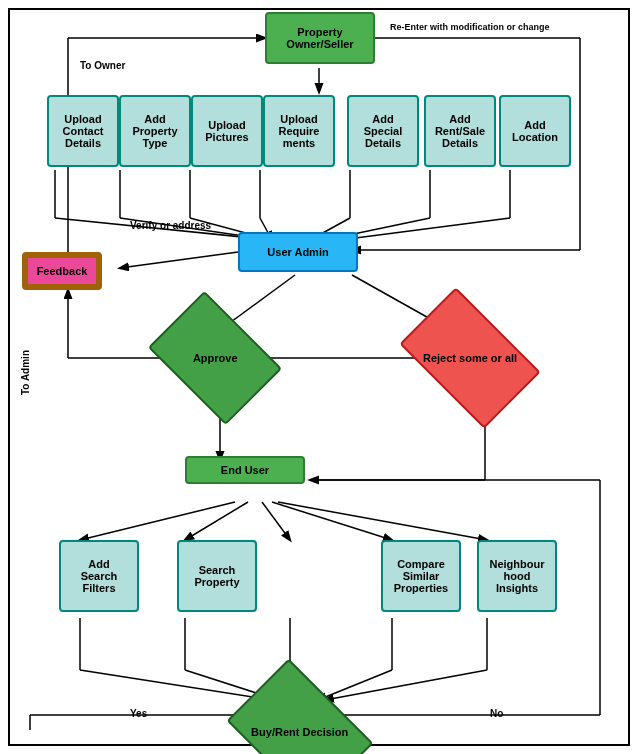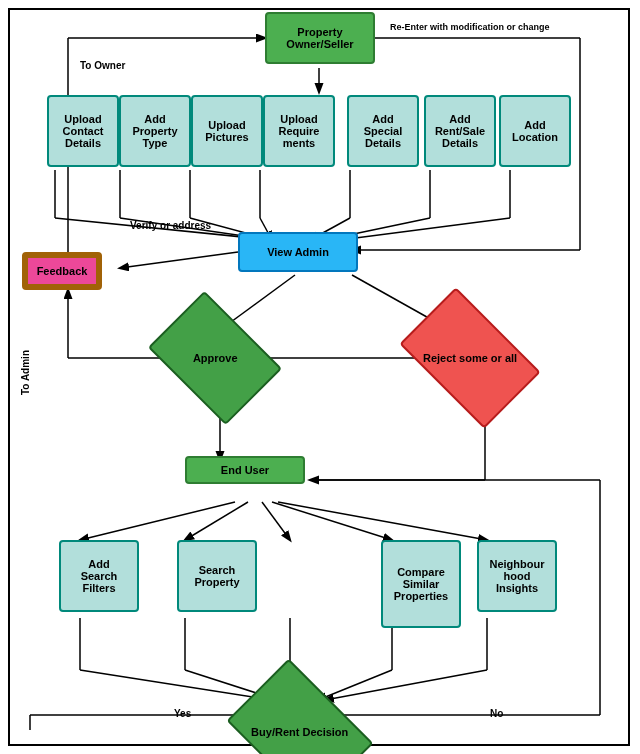--- a/index.html
+++ b/index.html
@@ -230,21 +230,21 @@
 Rent/Sale
 Details</span>
   </div>
 
   <div class="node light-green-rect" style="left:470px;top:95px;width:72px;height:72px;">
     <span style="white-space:pre-line;">Add
 Location</span>
   </div>
 
   <div class="node blue-rect" style="left:238px;top:232px;width:120px;height:40px;">
-    <span style="white-space:pre-line;">View Admin</span>
+    <span style="white-space:pre-line;">User Admin</span>
   </div>
 
   <div class="node blue-rect-feedback" style="left:22px;top:252px;width:80px;height:38px;">
     <span style="white-space:pre-line;">Feedback</span>
   </div>
 
   <div class="node diamond diamond-green" style="left:160px;top:318px;width:110px;height:80px;">
     <div class="diamond-inner">
       <span class="diamond-text">Approve</span>
     </div>
@@ -266,21 +266,21 @@
 Search
 Filters</span>
   </div>
 
   <div class="node light-green-rect" style="left:148px;top:540px;width:80px;height:72px;">
     <span style="white-space:pre-line;">Search
 Property</span>
   </div>
 
 
-  <div class="node light-green-rect" style="left:352px;top:540px;width:80px;height:88px;">
+  <div class="node light-green-rect" style="left:352px;top:540px;width:80px;height:72px;">
     <span style="white-space:pre-line;">Compare
 Similar
 Properties</span>
   </div>
 
   <div class="node light-green-rect" style="left:448px;top:540px;width:80px;height:72px;">
     <span style="white-space:pre-line;">Neighbour
 hood
 Insights</span>
   </div>
@@ -293,17 +293,17 @@
   </div>
 
   <div class="label-text" style="left:80px;top:60px;">To Owner</div>
 
   <div class="label-text" style="left:390px;top:22px;font-size:9px;">Re-Enter with modification or change</div>
 
   <div class="label-text" style="left:130px;top:220px;font-size:10px;">Verify or address</div>
 
   <div class="label-text" style="left:20px;top:350px;writing-mode:vertical-lr;transform:rotate(180deg);font-size:10px;">To Admin</div>
 
-  <div class="label-text" style="left:130px;top:708px;margin-left:44px;">Yes</div>
+  <div class="label-text" style="left:130px;top:708px;">Yes</div>
 
   <div class="label-text" style="left:490px;top:708px;">No</div>
 
 </div>
 
 </body></html>

